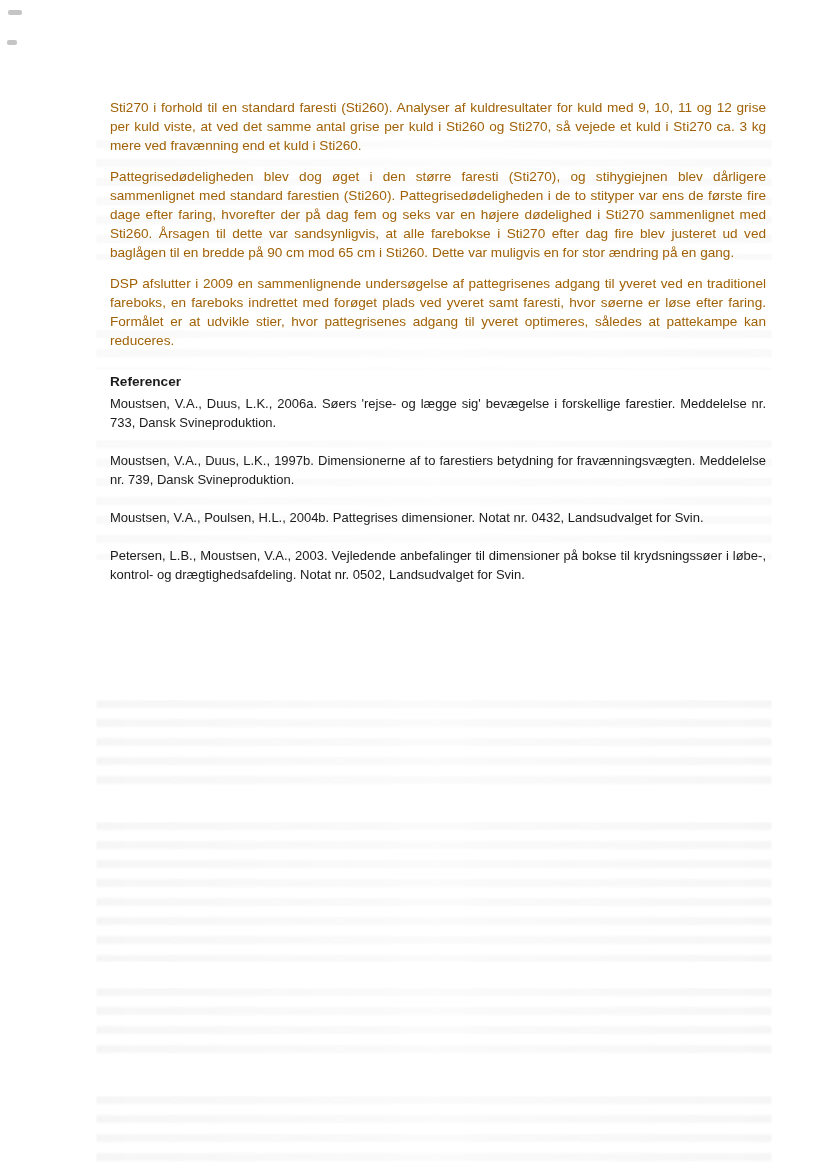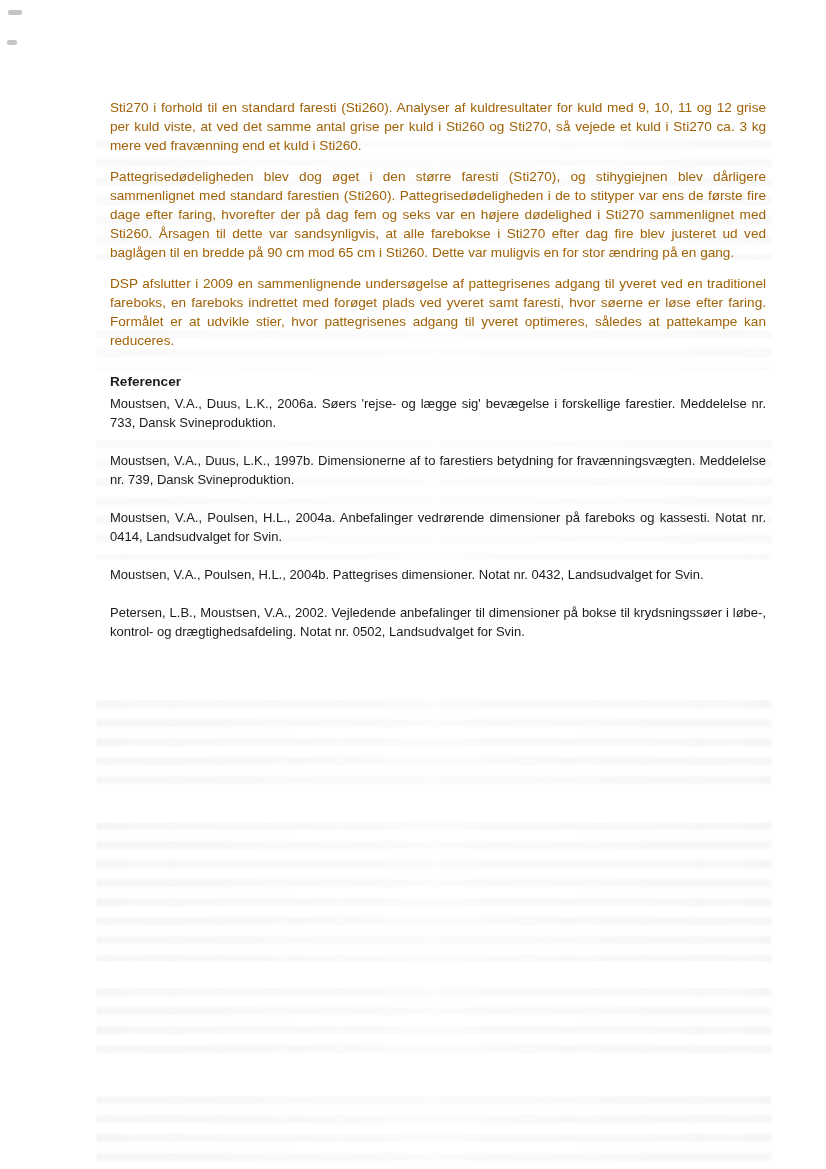--- a/index.html
+++ b/index.html
@@ -92,20 +92,19 @@
 
     <p class="para">DSP afslutter i 2009 en sammenlignende undersøgelse af pattegrisenes adgang til yveret ved en traditionel fareboks, en fareboks indrettet med forøget plads ved yveret samt faresti, hvor søerne er løse efter faring. Formålet er at udvikle stier, hvor pattegrisenes adgang til yveret optimeres, således at pattekampe kan reduceres.</p>
 
     <h2 class="heading">Referencer</h2>
 
     <p class="reference">Moustsen, V.A., Duus, L.K., 2006a. Søers 'rejse- og lægge sig' bevægelse i forskellige farestier. Meddelelse nr. 733, Dansk Svineproduktion.</p>
 
     <p class="reference">Moustsen, V.A., Duus, L.K., 1997b. Dimensionerne af to farestiers betydning for fravænningsvægten. Meddelelse nr. 739, Dansk Svineproduktion.</p>
 
 
-    <p class="reference">Moustsen, V.A., Poulsen, H.L., 2004a. Anbefalinger vedrørende dimensioner på fareboks og kassesti. Notat nr. 0414, Landsudvalget for Svin.</p>
 
     <p class="reference">Moustsen, V.A., Poulsen, H.L., 2004b. Pattegrises dimensioner. Notat nr. 0432, Landsudvalget for Svin.</p>
 
-    <p class="reference">Petersen, L.B., Moustsen, V.A., 2002. Vejledende anbefalinger til dimensioner på bokse til krydsningssøer i løbe-, kontrol- og drægtighedsafdeling. Notat nr. 0502, Landsudvalget for Svin.</p>
+    <p class="reference">Petersen, L.B., Moustsen, V.A., 2003. Vejledende anbefalinger til dimensioner på bokse til krydsningssøer i løbe-, kontrol- og drægtighedsafdeling. Notat nr. 0502, Landsudvalget for Svin.</p>
 
   </div>
 </div>
 
 </body></html>

